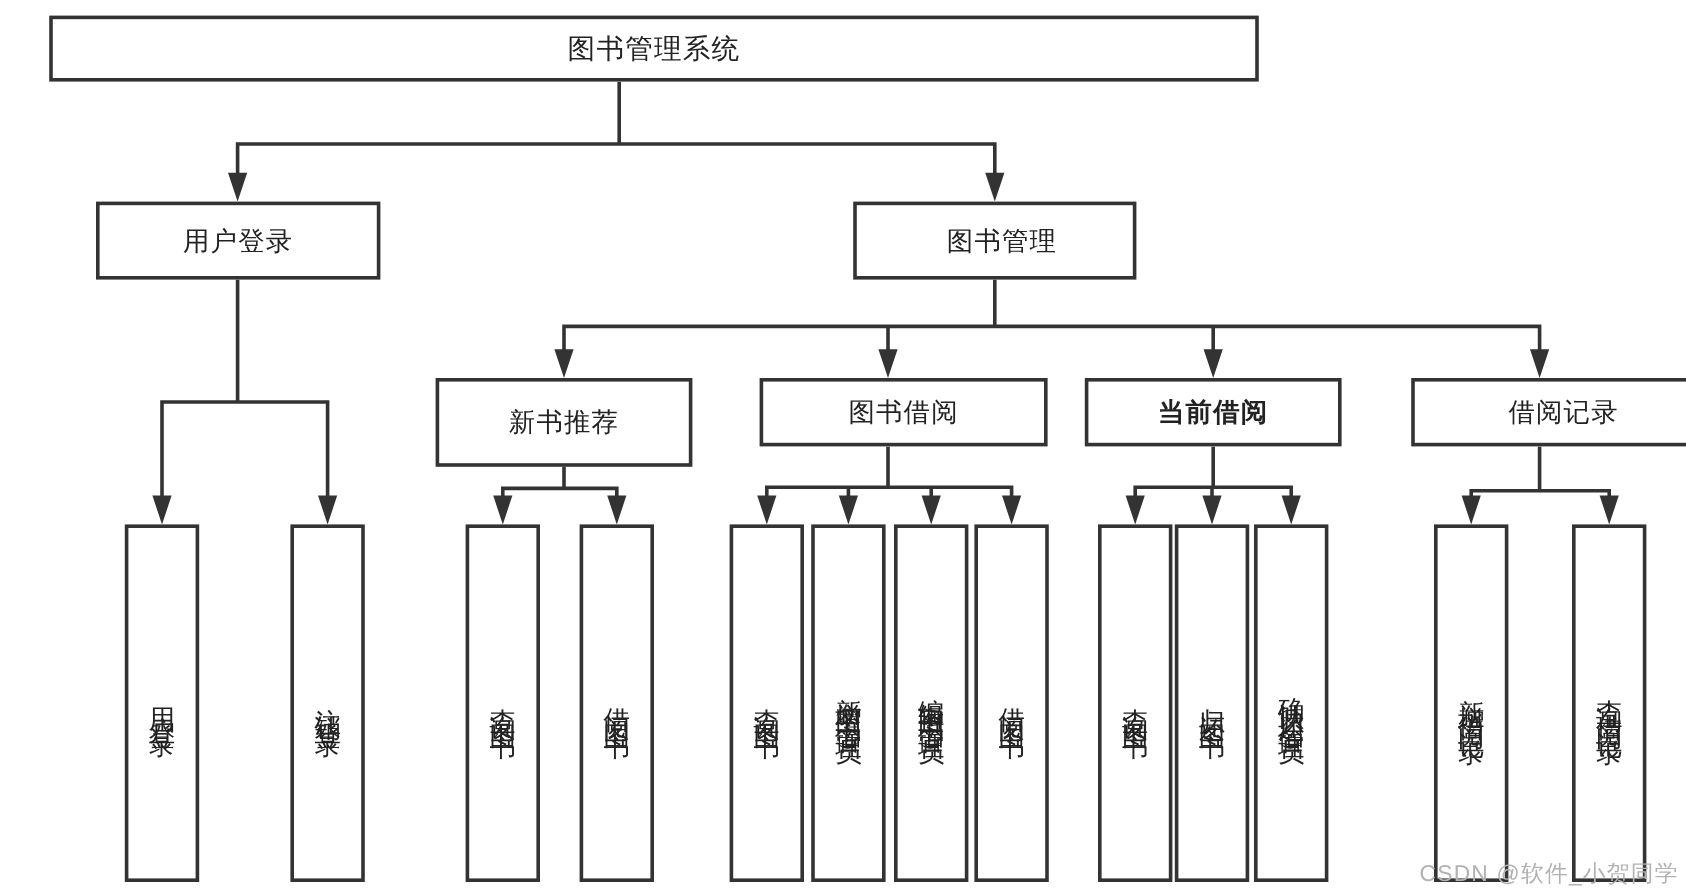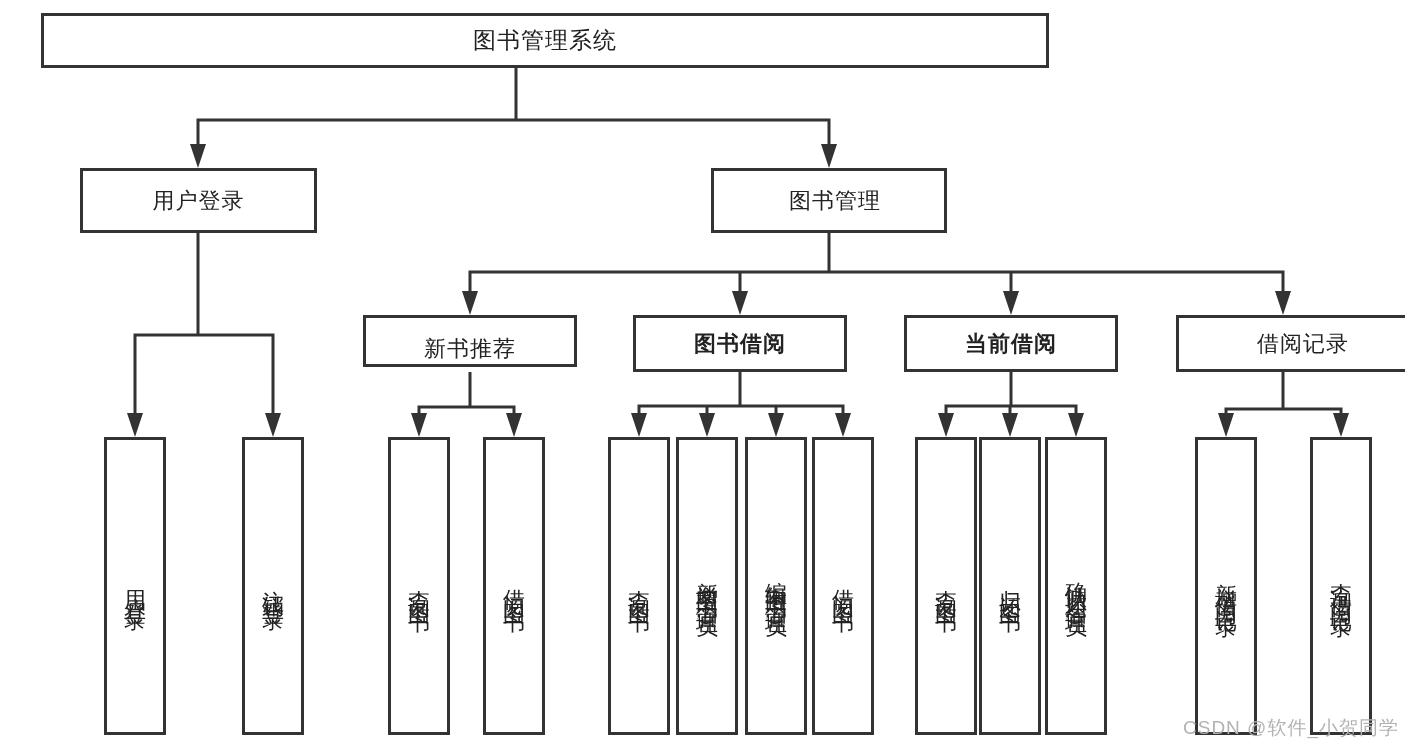--- a/index.html
+++ b/index.html
@@ -123,24 +123,24 @@
     <span>图书管理系统</span>
   </div>
 
   <div class="node" style="left:80px; top:168px; width:237px; height:65px;">
     <span>用户登录</span>
   </div>
   <div class="node" style="left:711px; top:168px; width:236px; height:65px;padding-left:12px;">
     <span>图书管理</span>
   </div>
 
-  <div class="node" style="left:363px; top:315px; width:214px; height:52px;align-items:flex-end;">
+  <div class="node" style="left:363px; top:315px; width:214px; height:74px;">
     <span>新书推荐</span>
   </div>
-  <div class="node" style="left:633px; top:315px; width:214px; height:57px;font-weight:bold;">
+  <div class="node" style="left:633px; top:315px; width:240px; height:57px;">
     <span>图书借阅</span>
   </div>
   <div class="node" style="left:904px; top:315px; width:214px; height:57px;font-weight:bold;">
     <span>当前借阅</span>
   </div>
   <div class="node" style="left:1176px; top:315px; width:254px; height:57px;">
     <span>借阅记录</span>
   </div>
 
   <div class="leaf" style="left:104px;">

